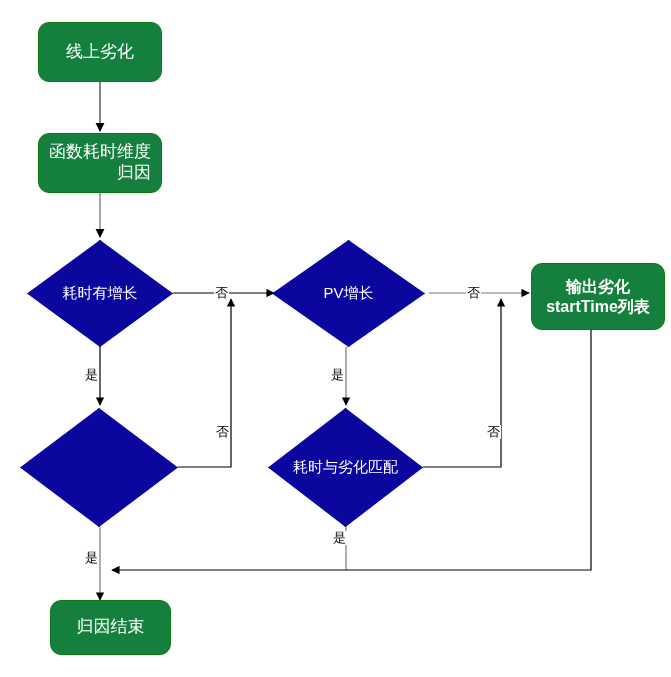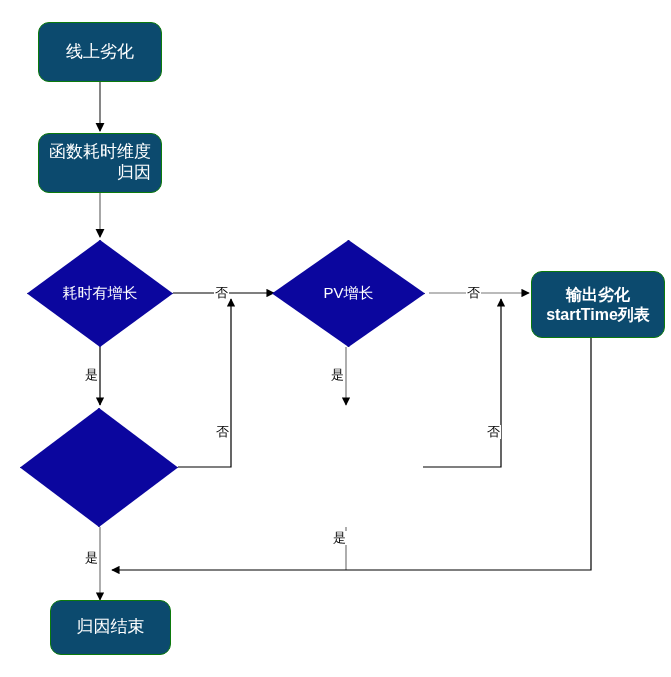--- a/index.html
+++ b/index.html
@@ -32,21 +32,21 @@
     text-align: center;
     color: #ffffff;
     line-height: 1.22;
   }
   .node-text {
     display: block;
     white-space: pre-line;
     pointer-events: none;
   }
   .terminal {
-    background: #0c4a6e;
+    background: #15803d;
     border: 1px solid #0c7a0c;
     border-radius: 11px;
     font-size: 17px;
     font-weight: 400;
   }
   .terminal.bold {
     font-weight: 700;
     font-size: 16px;
   }
   .decision {
@@ -144,22 +144,26 @@
 
   <div class="node decision" style="left:272px; top:240px; width:153px; height:107px;">
     <span class="diamond-shape"></span>
     <span class="node-text">PV增长</span>
   </div>
 
   <div class="node decision" style="left:20px; top:408px; width:158px; height:119px;">
     <span class="diamond-shape"></span>
   </div>
 
+  <div class="node decision" style="left:268px; top:408px; width:155px; height:119px;">
+    <span class="diamond-shape"></span>
+    <span class="node-text">耗时与劣化匹配</span>
+  </div>
 
-  <div class="node terminal bold" style="left:531px; top:263px; width:134px; height:67px;margin-top:8px;">
+  <div class="node terminal bold" style="left:531px; top:263px; width:134px; height:67px;">
     <span class="node-text">输出劣化
 startTime列表</span>
   </div>
 
   <div class="node terminal" style="left:50px; top:600px; width:121px; height:55px;justify-content:center;">
     <span class="node-text">归因结束</span>
   </div>
 
   <div class="edge-label" style="left:214px; top:286px;">否</div>
 

